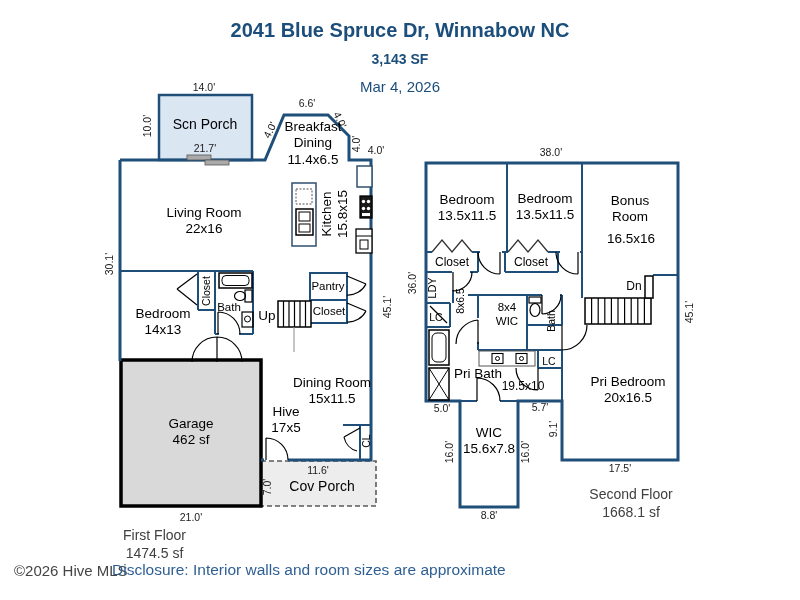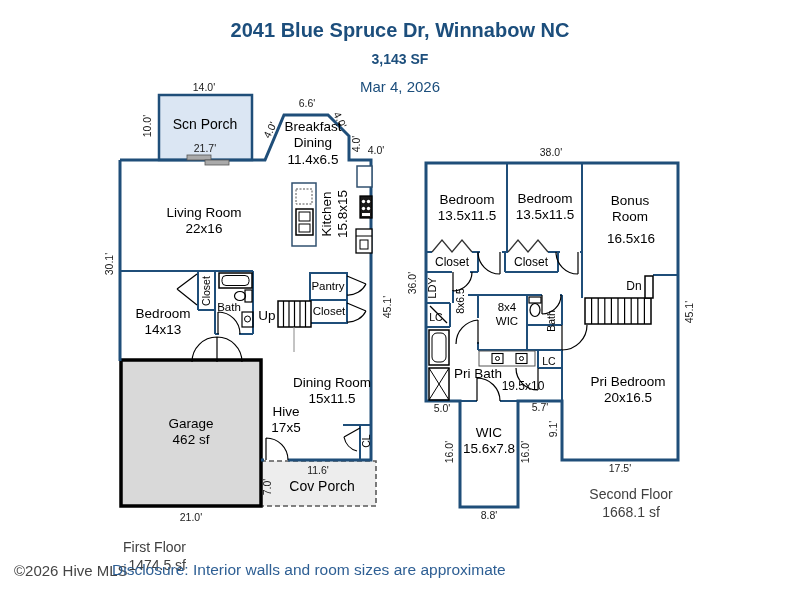--- a/index.html
+++ b/index.html
@@ -16,21 +16,21 @@
   .f14{font-size:14px;}
   .s12{font-size:12px;}
   .s115{font-size:11.5px;}
   .s11{font-size:11px;}
   .s105{font-size:10.5px;}
   .dim{font-size:10.5px;color:#1a1a1a;}
   .r90{transform:translate(-50%,-50%) rotate(-90deg);}
   .dl{transform:translate(-50%,-50%) rotate(-64deg);}
   .dr{transform:translate(-50%,-50%) rotate(64deg);}
   .blue{color:#404040;font-size:14px;}
-  .anchor-left{transform:none;text-align:right;margin-top:12px;}
+  .anchor-left{transform:none;text-align:center;}
   .foot{position:absolute;white-space:nowrap;font-size:15px;}
   .foot-c{left:2px;top:562px;color:#454545;margin-left:12px;}
   .foot-d{left:112px;top:561px;color:#2e5f94;font-size:15.5px;}
 </style>
 </head>
 <body>
 
 <div id="canvas">
 
   <svg width="800" height="600" viewBox="0 0 800 600">

